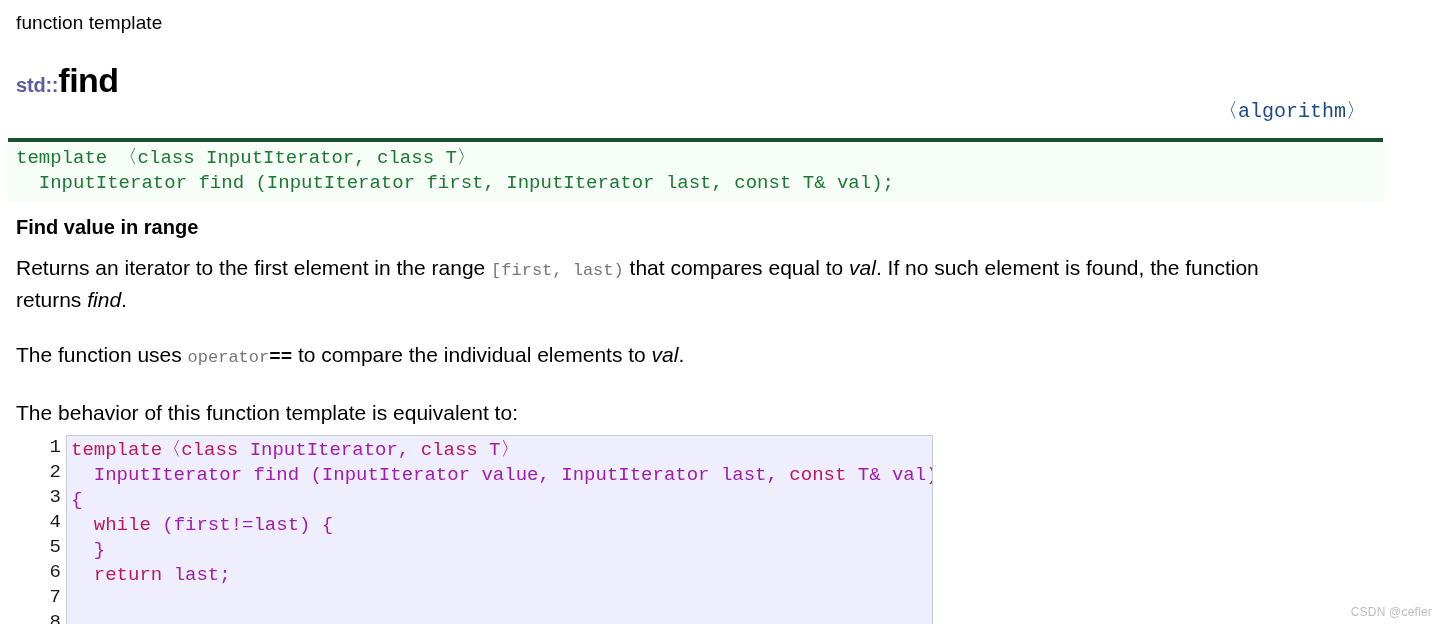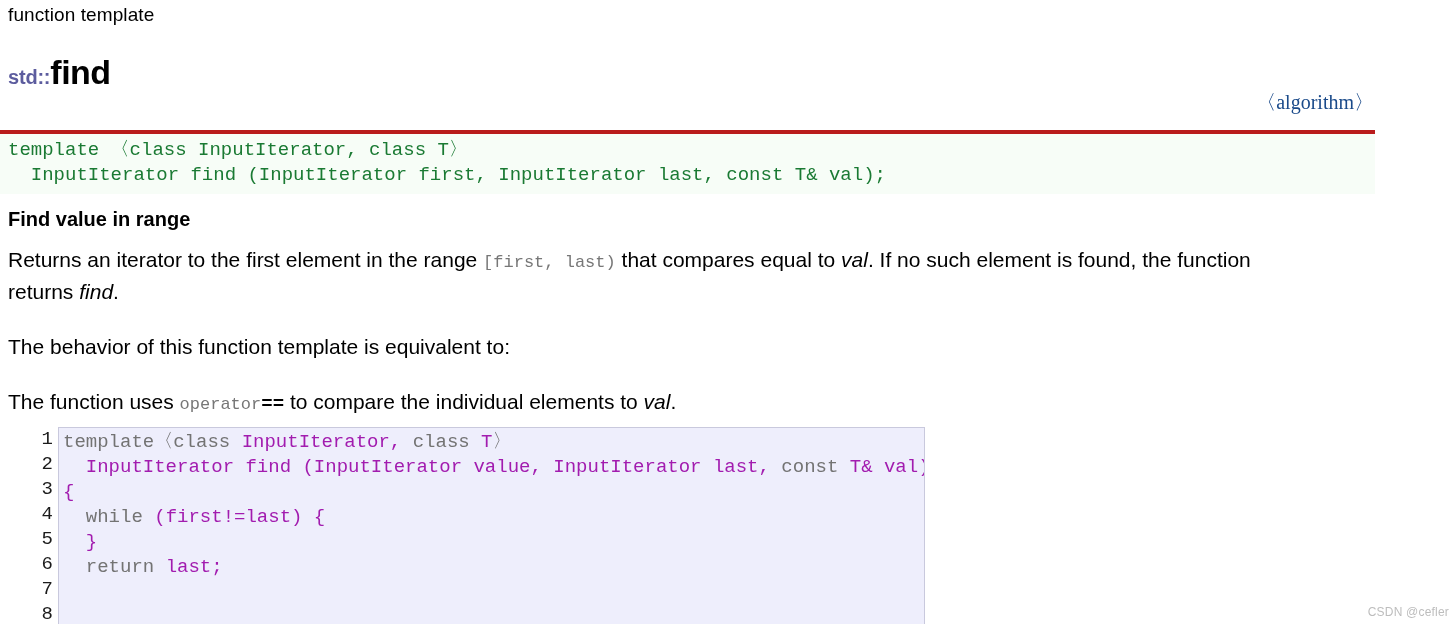--- a/index.html
+++ b/index.html
@@ -15,21 +15,21 @@
     overflow: hidden;
     font-family: "Liberation Sans", sans-serif;
     color: #000000;
     -webkit-font-smoothing: antialiased;
   }
 
   .page {
     position: relative;
     width: 1454px;
     height: 624px;
-    padding: 0;
+    padding: 8px;
     box-sizing: border-box;
   }
 
   
   .header-zone {
     position: relative;
     padding: 0 8px;
   }
   .kind-label {
     font-size: 19px;
@@ -57,36 +57,36 @@
     color: #5c5c9e;
     letter-spacing: -0.2px;
   }
   .title .fname {
     font-size: 34px;
     font-weight: bold;
     color: #000000;
     letter-spacing: -0.5px;
   }
   .header-include {
-    font-family: Liberation Serif, serif;
+    font-family: Liberation Mono, monospace;
     font-size: 20px;
     color: #1a4a8a;
     white-space: nowrap;
     padding-right: 72px;
     align-self: flex-end;
     position: relative;
     top: -4px;
   }
 
   
   .sig-block {
     margin-top: 10px;
     width: 1375px;
     background: #f7fdf7;
-    border-top: 4px solid #b91c1c;
+    border-top: 4px solid #14532d;
     padding: 4px 0 6px 8px;
     box-sizing: border-box;
   }
   .sig-line {
     font-family: "Liberation Mono", "DejaVu Sans Mono", monospace;
     font-size: 19px;
     line-height: 25px;
     color: #1a7a33;
     white-space: pre;
   }
@@ -156,34 +156,34 @@
     overflow: hidden;
     position: relative;
   }
   .code-line {
     font-family: "Liberation Mono", "DejaVu Sans Mono", monospace;
     font-size: 19px;
     line-height: 25px;
     white-space: pre;
     color: #1b1b1b;
   }
-  .code-line .kw { color: #737373; }
+  .code-line .kw { color: #be185d; }
   .code-line .pl { color: #a21caf; }
   .brace-out {
     font-family: "Liberation Mono", "DejaVu Sans Mono", monospace;
     font-size: 19px;
     line-height: 25px;
     color: #1b1b1b;
     white-space: pre;
   }
 
   
   .watermark {
     position: absolute;
-    right: 5px;
+    right: 22px;
     bottom: 5px;
     font-size: 12px;
     color: #bdbdbd;
     font-family: "Liberation Sans", sans-serif;
     letter-spacing: 0.2px;
   }
 </style>
 </head>
 <body>
 
@@ -200,23 +200,23 @@
   <div class="sig-block">
     <div class="sig-line">template 〈class InputIterator, class T〉</div>
     <div class="sig-line">  InputIterator find (InputIterator first, InputIterator last, const T&amp; val);</div>
   </div>
 
   <div class="body-zone">
     <h2 class="section-title">Find value in range</h2>
 
     <p class="para"><span>Returns an iterator to the first element in the range </span><code class="inline">[first, last)</code><span> that compares equal to </span><em class="var">val</em><span>. If no such element is found, the function returns </span><em class="var">find</em><span>.</span></p>
 
+    <p class="para spaced"><span>The function uses </span><code class="inline">operator</code><span class="op-eq">==</span><span> to compare the individual elements to </span><em class="var">val</em><span>.</span></p>
+
     <p class="para spaced">The behavior of this function template is equivalent to:</p>
-
-    <p class="para spaced"><span>The function uses </span><code class="inline">operator</code><span class="op-eq">==</span><span> to compare the individual elements to </span><em class="var">val</em><span>.</span></p>
 
     <div class="code-wrap">
       <div class="gutter">
           <div class="code-line">1</div>
           <div class="code-line">2</div>
           <div class="code-line">3</div>
           <div class="code-line">4</div>
           <div class="code-line">5</div>
           <div class="code-line">6</div>
           <div class="code-line">7</div>

